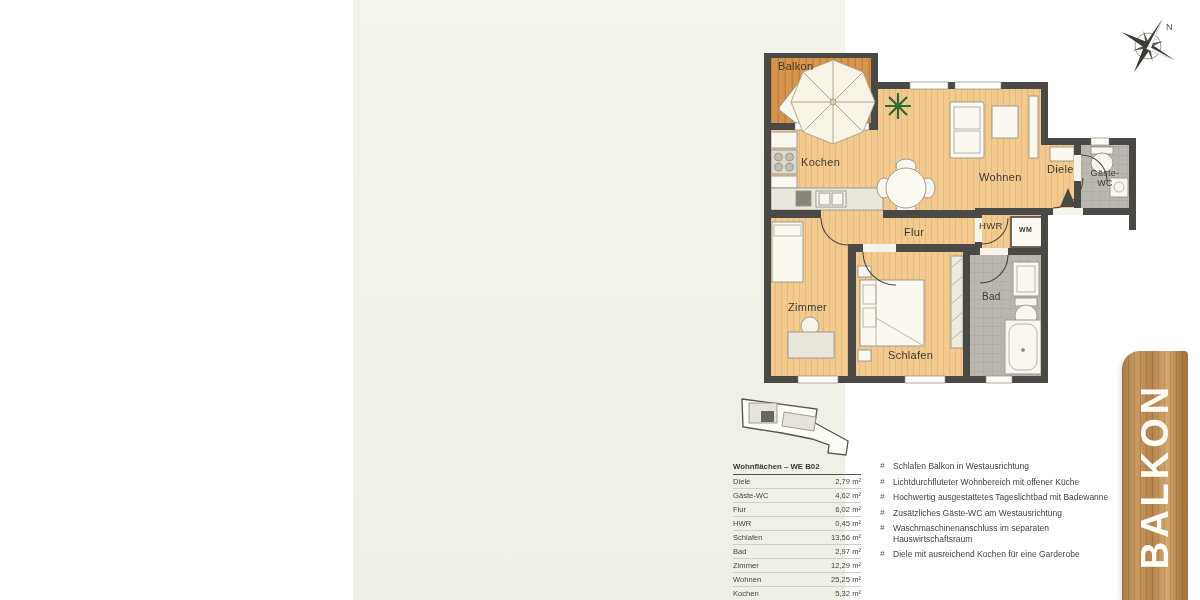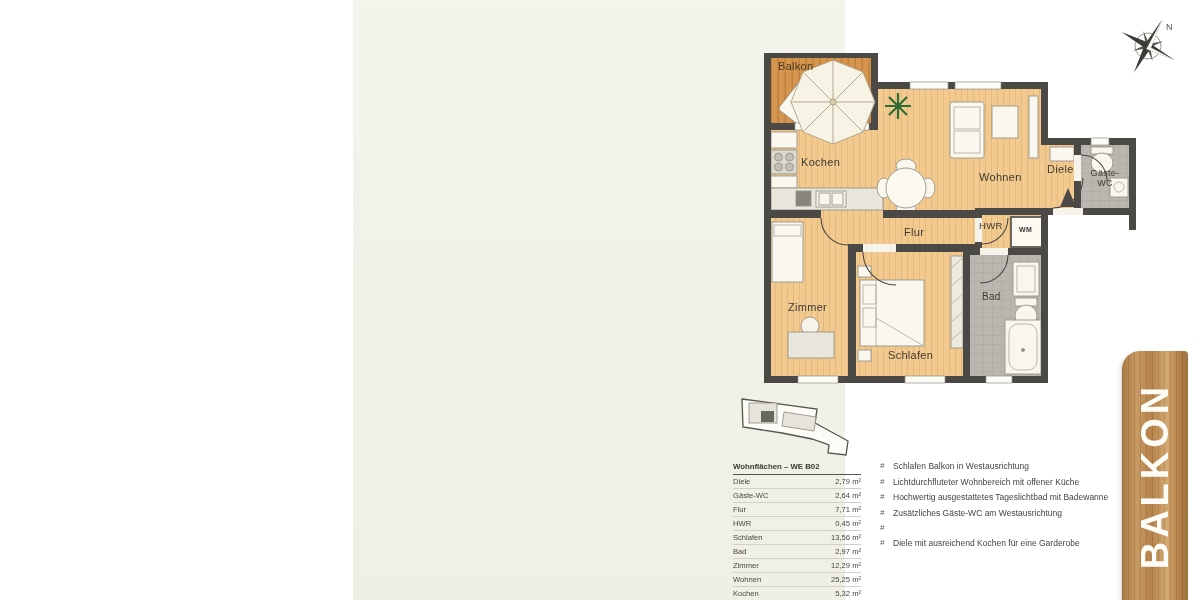--- a/index.html
+++ b/index.html
@@ -264,25 +264,25 @@
 
   <div class="area-table">
     <div class="thead">Wohnflächen – WE B02</div>
     <div>
         <div class="trow">
         <span class="tlabel">Diele</span>
         <span class="tval">2,79 m²</span>
       </div>
         <div class="trow">
         <span class="tlabel">Gäste-WC</span>
-        <span class="tval">2,64 m²</span>
+        <span class="tval">4,62 m²</span>
       </div>
         <div class="trow">
         <span class="tlabel">Flur</span>
-        <span class="tval">7,71 m²</span>
+        <span class="tval">6,02 m²</span>
       </div>
         <div class="trow">
         <span class="tlabel">HWR</span>
         <span class="tval">0,45 m²</span>
       </div>
         <div class="trow">
         <span class="tlabel">Schlafen</span>
         <span class="tval">13,56 m²</span>
       </div>
         <div class="trow">
@@ -317,20 +317,22 @@
       <div class="feat">
       <span class="bullet-mark">#</span>
       <span class="feat-text">Hochwertig ausgestattetes Tageslichtbad mit Badewanne</span>
     </div>
       <div class="feat">
       <span class="bullet-mark">#</span>
       <span class="feat-text">Zusätzliches Gäste-WC am Westausrichtung</span>
     </div>
       <div class="feat">
       <span class="bullet-mark">#</span>
+      <span class="feat-text">Waschmaschinenanschluss im separaten
+Hauswirtschaftsraum</span>
     </div>
       <div class="feat">
       <span class="bullet-mark">#</span>
       <span class="feat-text">Diele mit ausreichend Kochen für eine Garderobe</span>
     </div>
     </div>
 
   <div class="banner">
     <div class="banner-text">
       <span>BALKON</span>

